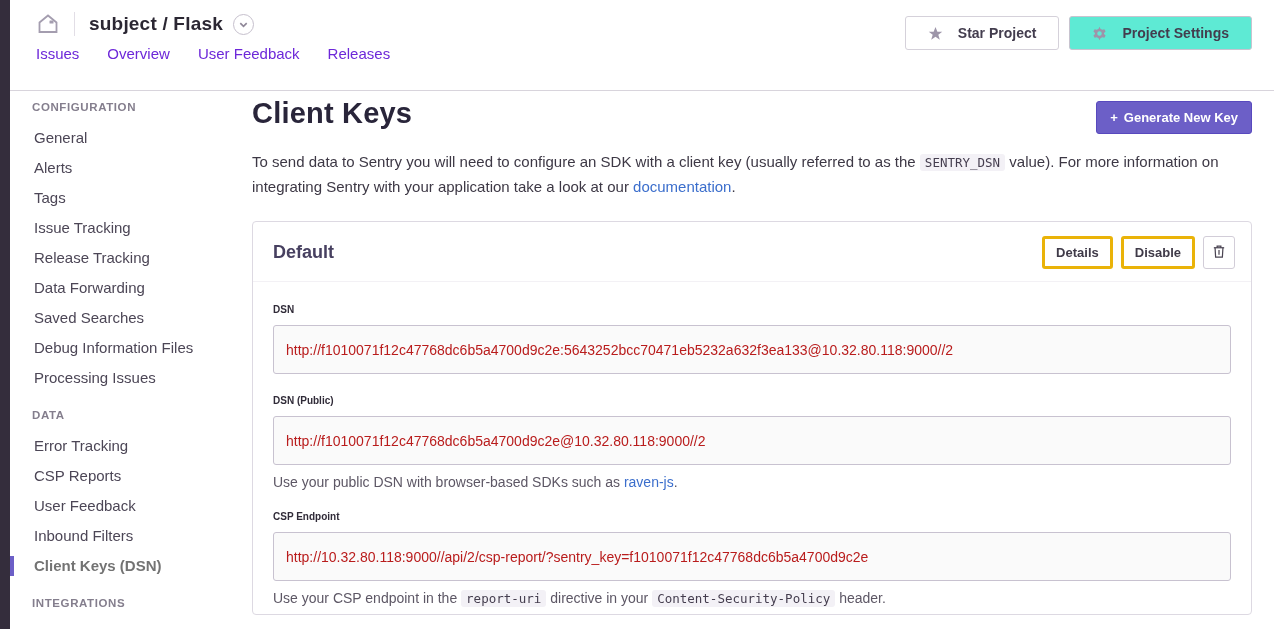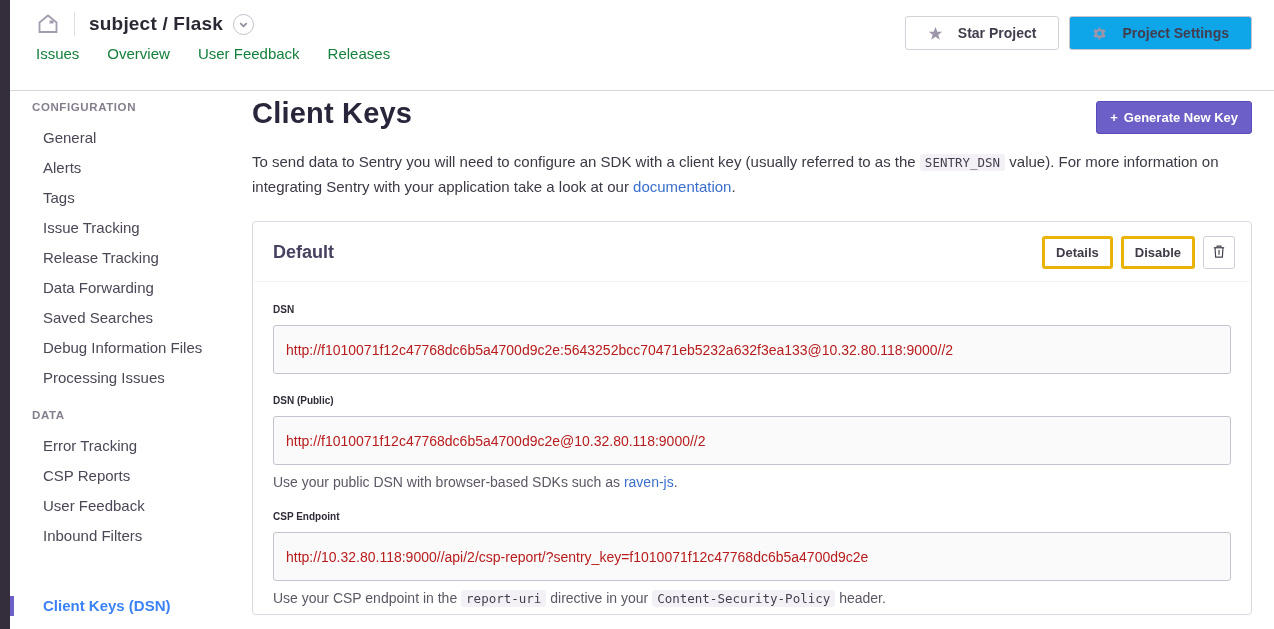--- a/index.html
+++ b/index.html
@@ -10,33 +10,33 @@
 
   
   .header { position:relative; height:91px; background:#fff; border-bottom:1px solid #d8d4dc; padding:0 22px 0 26px; }
   .header-top { display:flex; align-items:center; padding-top:12px; }
   .home-btn { color:#a49daf; display:flex; align-items:center; cursor:pointer; }
   .hdr-divider { width:1px; height:24px; background:#e2dee6; margin:0 14px; }
   .project-title { font-size:19px; font-weight:bold; color:#2b2733; letter-spacing:.2px; }
   .chev-circle { width:21px; height:21px; border:1px solid #c6c0cd; border-radius:50%; margin-left:10px;
     display:flex; align-items:center; justify-content:center; color:#8f8798; cursor:pointer; }
   .header-tabs { display:flex; gap:28px; margin-top:9px; }
-  .header-tab { font-size:15px; color:#15803d; cursor:pointer; }
+  .header-tab { font-size:15px; color:#6d28d9; cursor:pointer; }
   .header-actions { position:absolute; right:22px; top:16px; display:flex; gap:10px; }
   .hdr-btn { display:flex; align-items:center; gap:15px; background:#fff; border:1px solid #d5d1da;
     border-radius:3px; padding:8px 22px; font-size:14px; font-weight:bold; color:#433d4e; cursor:pointer; }
   .hdr-btn .ic { color:#9d95a9; display:flex; }
-  .hdr-btn.active { background:#0ea5e9; border-color:#c8c3cf; }
+  .hdr-btn.active { background:#5eead4; border-color:#c8c3cf; }
 
   
   .sidebar { position:absolute; left:0; top:79px; width:232px; bottom:0; padding-top:22px; }
   .side-heading { font-size:11.5px; font-weight:bold; letter-spacing:.6px; color:#847e8d;
     padding-left:22px; margin-bottom:10px; }
-  .side-item { position:relative; font-size:15px; color:#4c4656; line-height:30px; padding-left:33px; cursor:pointer; }
-  .side-item.active { font-weight:bold; color:#3b82f6;margin-top:40px; }
+  .side-item { position:relative; font-size:15px; color:#4c4656; line-height:30px; padding-left:24px; cursor:pointer; }
+  .side-item.active { font-weight:bold; color:#737373; }
   .side-item.active::before { content:""; position:absolute; left:0; top:5px; width:4px; height:20px; background:#6c5fc7; }
   .side-gap { height:16px; }
 
   
   .main { position:absolute; left:232px; top:79px; right:0; bottom:0; padding:18px 22px 0 10px; }
   .main-head { display:flex; align-items:flex-start; justify-content:space-between; }
   .page-title { font-size:29px; font-weight:bold; color:#29253a; letter-spacing:.2px; }
   .gen-btn { display:flex; align-items:center; gap:6px; background:#6c5fc7; border:1px solid #5849be;
     border-radius:3px; color:#fff; font-size:13px; font-weight:bold; padding:8px 13px; cursor:pointer; margin-top:4px; }
   .intro { font-size:15px; color:#3d3845; line-height:24px; margin-top:16px; }

